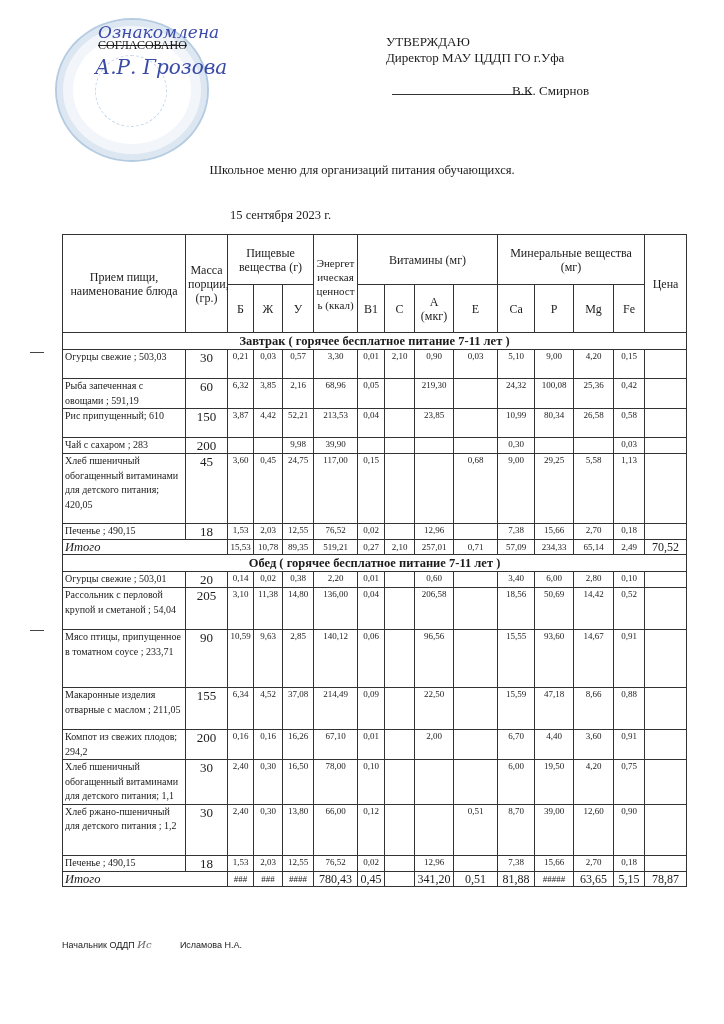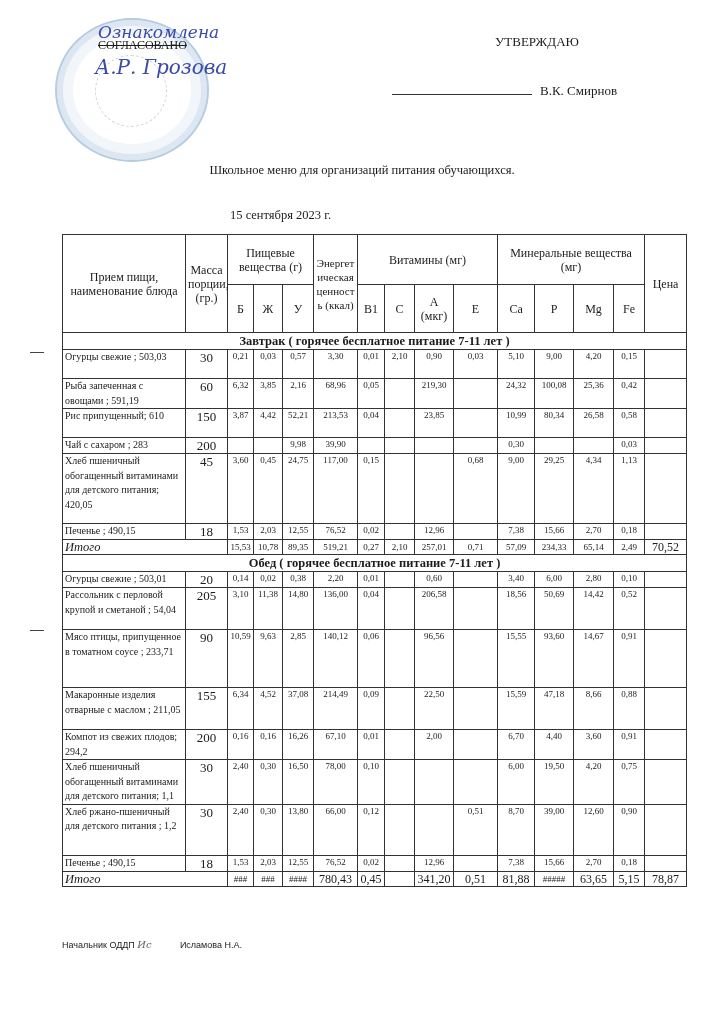--- a/index.html
+++ b/index.html
@@ -1,23 +1,23 @@
 <!DOCTYPE html>
 <html><head>
 <meta charset="utf-8">
 <style>
   html,body{margin:0;padding:0;background:#fff;}
   body{width:724px;height:1024px;position:relative;overflow:hidden;font-family:"Liberation Serif",serif;color:#1c1c1c;}
   .abs{position:absolute;}
   .stamp{left:55px;top:18px;width:150px;height:140px;border-radius:50%;border:2px solid #a9c3dd;box-shadow:inset 0 0 0 6px rgba(170,196,222,.35),inset 0 0 0 16px rgba(170,196,222,.18);opacity:.85;}
   .stamp-inner{position:absolute;left:38px;top:35px;width:70px;height:70px;border-radius:50%;border:1px dashed #b7cde3;}
   .hand{font-family:"DejaVu Serif",serif;font-style:italic;color:#3a4aa8;}
-  .approved{left:422px;top:34px;width:230px;text-align:center;font-size:13px;line-height:16px;}
+  .approved{left:386px;top:34px;width:230px;font-size:13px;line-height:16px;}
   .sigline{left:392px;top:94px;width:140px;border-bottom:1px solid #333;}
-  .signame{left:540px;top:83px;font-size:13px;}
+  .signame{left:512px;top:83px;font-size:13px;}
   .title{left:0;width:724px;top:163px;text-align:center;font-size:12.5px;}
   .date{left:230px;top:208px;font-size:12.5px;}
   table{position:absolute;left:62px;top:234px;border-collapse:collapse;table-layout:fixed;width:624px;}
   td,th{border:1px solid #333;padding:0 2px;font-weight:normal;}
   th{font-size:12px;line-height:14px;text-align:center;vertical-align:middle;}
   td{font-size:9px;vertical-align:top;text-align:center;line-height:12px;}
   td.name{font-size:10px;text-align:left;line-height:14.5px;overflow:hidden;}
   td.mass{font-size:13px;line-height:15px;}
   td.section{font-family:"Liberation Serif",serif;font-weight:bold;font-size:12.5px;text-align:center;line-height:14px;padding:1px 0;}
   tr.total td{font-size:12px;vertical-align:middle;line-height:14px;}
@@ -31,20 +31,21 @@
 
 <div class="abs stamp">
     <div class="stamp-inner"></div>
   </div>
 <div class="abs hand" style="left:98px;top:22px;font-size:17px;">Ознакомлена</div>
 <div class="abs" style="left:98px;top:38px;font-size:12px;text-decoration:line-through;">СОГЛАСОВАНО</div>
 <div class="abs hand" style="left:95px;top:55px;font-size:20px;">А.Р. Грозова</div>
 
 <div class="abs approved">
   <div>УТВЕРЖДАЮ</div>
+  <div>Директор МАУ ЦДДП ГО г.Уфа</div>
 </div>
 <div class="abs sigline"></div>
 <div class="abs signame">В.К. Смирнов</div>
 
 <div class="abs title">Школьное меню для организаций питания обучающихся.</div>
 <div class="abs date">15 сентября 2023 г.</div>
 
 <div class="abs mark" style="top:352px;"></div>
 <div class="abs mark" style="top:630px;"></div>
 
@@ -168,21 +169,21 @@
         <td>3,60</td>
         <td>0,45</td>
         <td>24,75</td>
         <td>117,00</td>
         <td>0,15</td>
         <td></td>
         <td></td>
         <td>0,68</td>
         <td>9,00</td>
         <td>29,25</td>
-        <td>4,34</td>
+        <td>5,58</td>
         <td>1,13</td>
         <td></td>
       </tr>
       <tr style="height: 16px;">
         <td class="name">Печенье ; 490,15</td>
         <td class="mass">18</td>
         <td>1,53</td>
         <td>2,03</td>
         <td>12,55</td>
         <td>76,52</td>

